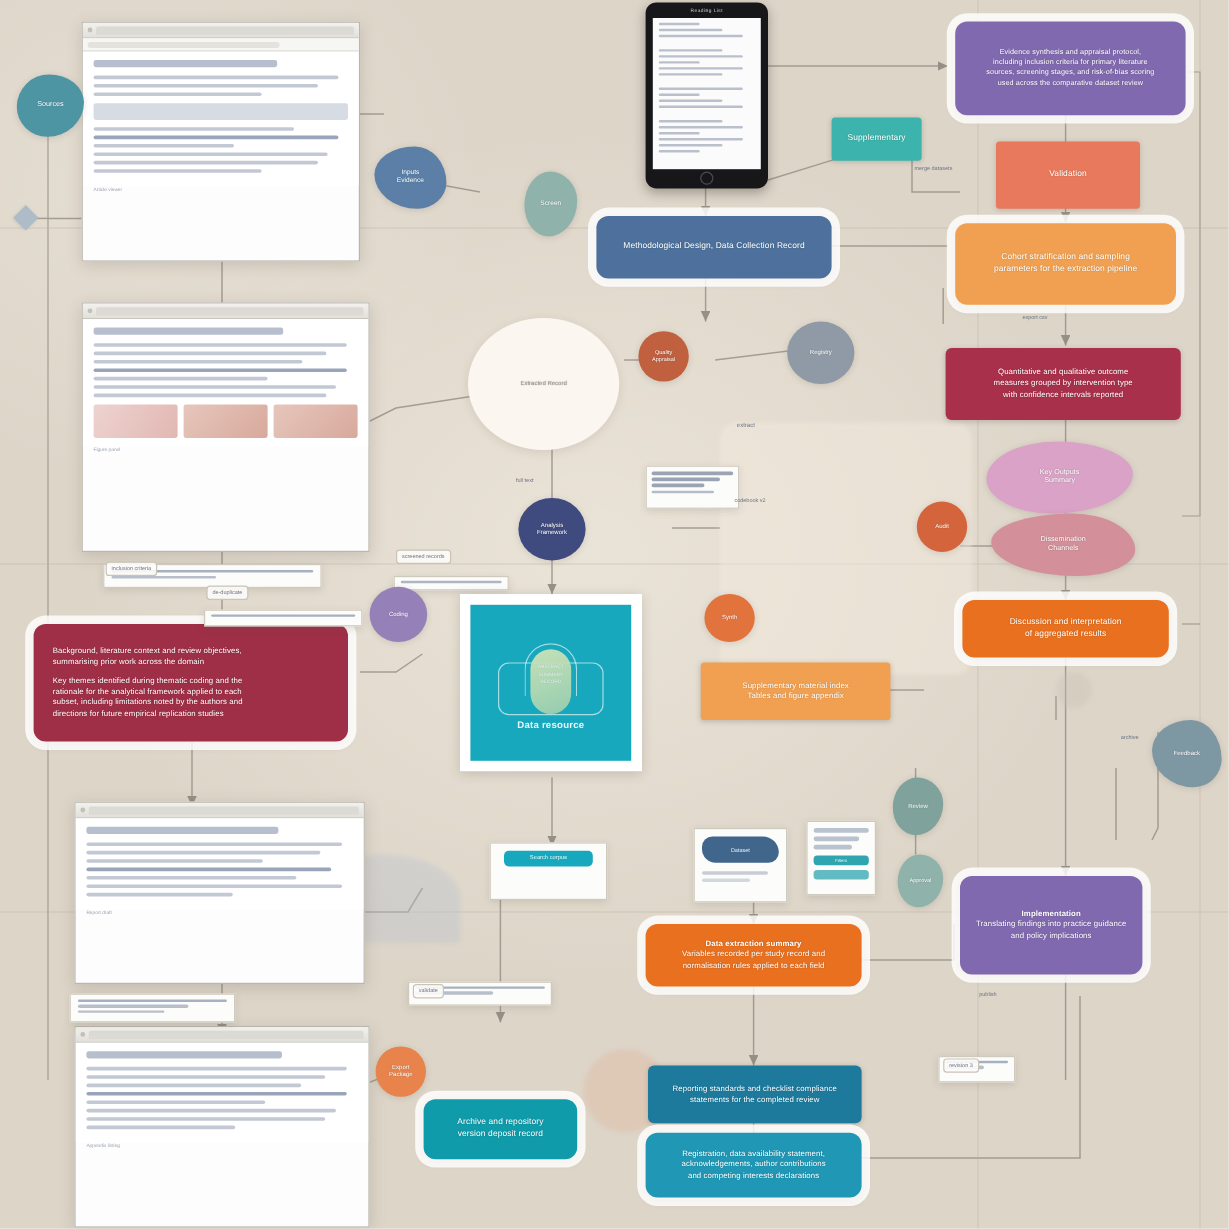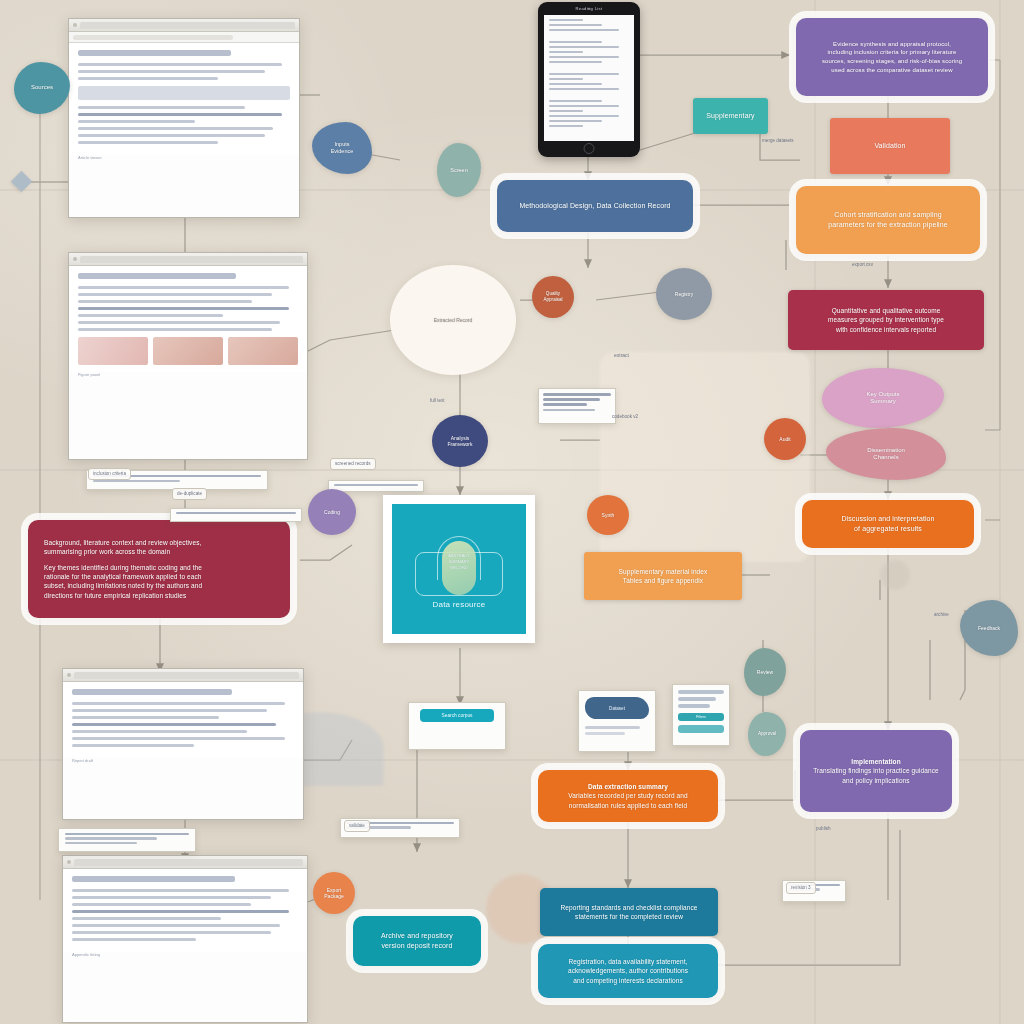--- a/index.html
+++ b/index.html
@@ -145,21 +145,21 @@
   .iconcard .glyph .pill {
     position:absolute; left:31px; top:11px; width:34px; height:54px;
     border-radius: 17px;
     background: linear-gradient(160deg,#d5e6b8,#9fd0ae);
     opacity:.92;
   }
   .iconcard .glyph .pill .tx {
     position:absolute; inset:12px 4px auto 4px; font-size:4px; color:#ffffff;
     text-align:center; line-height:1.5; text-shadow:0 0 1px rgba(0,0,0,.25);
   }
-  .iconcard .cap { color:#eaf7fa; font-size:8px; letter-spacing:.2px; }
+  .iconcard .cap { color:#eaf7fa; font-size:8px; letter-spacing:.2px;font-weight:bold; }
 
   
   .chip {
     position:absolute; z-index:6;
     background:rgba(253,252,250,0.9);
     border:1px solid #c9c4b8;
     border-radius:3px;
     color:#6d7486;
     padding:2px 4px;
     line-height:1.35;

